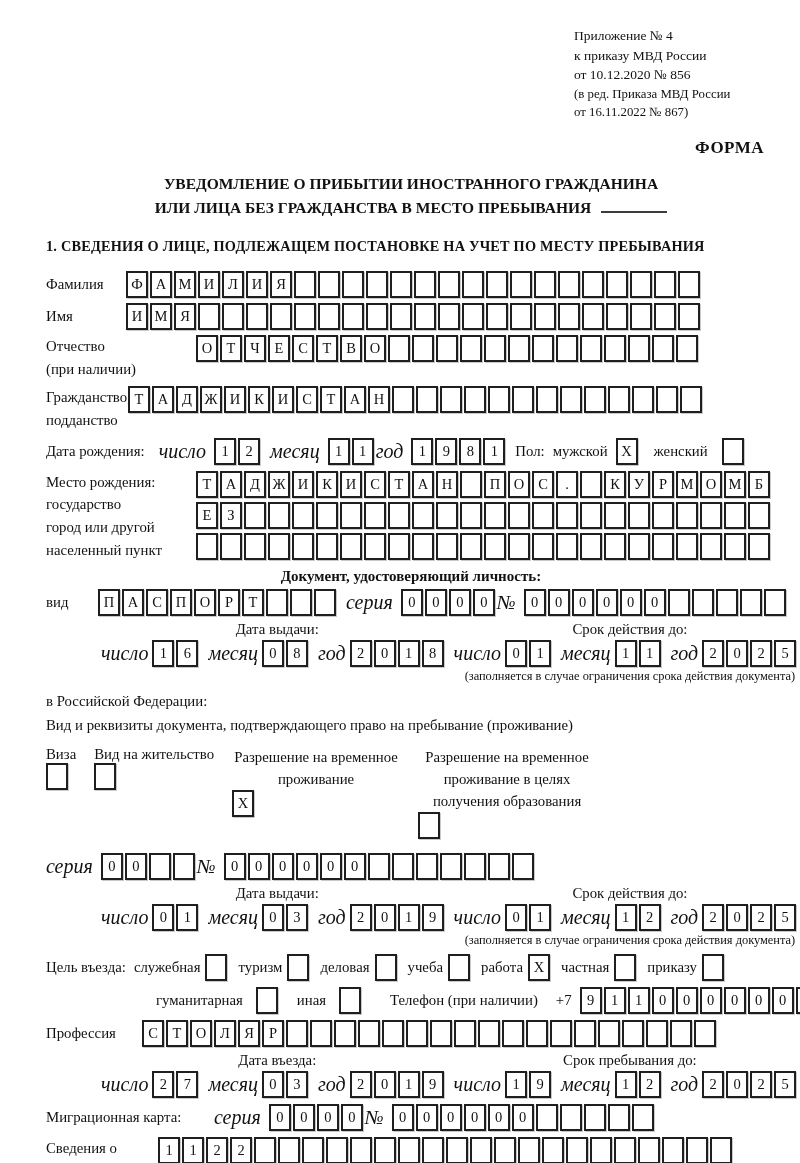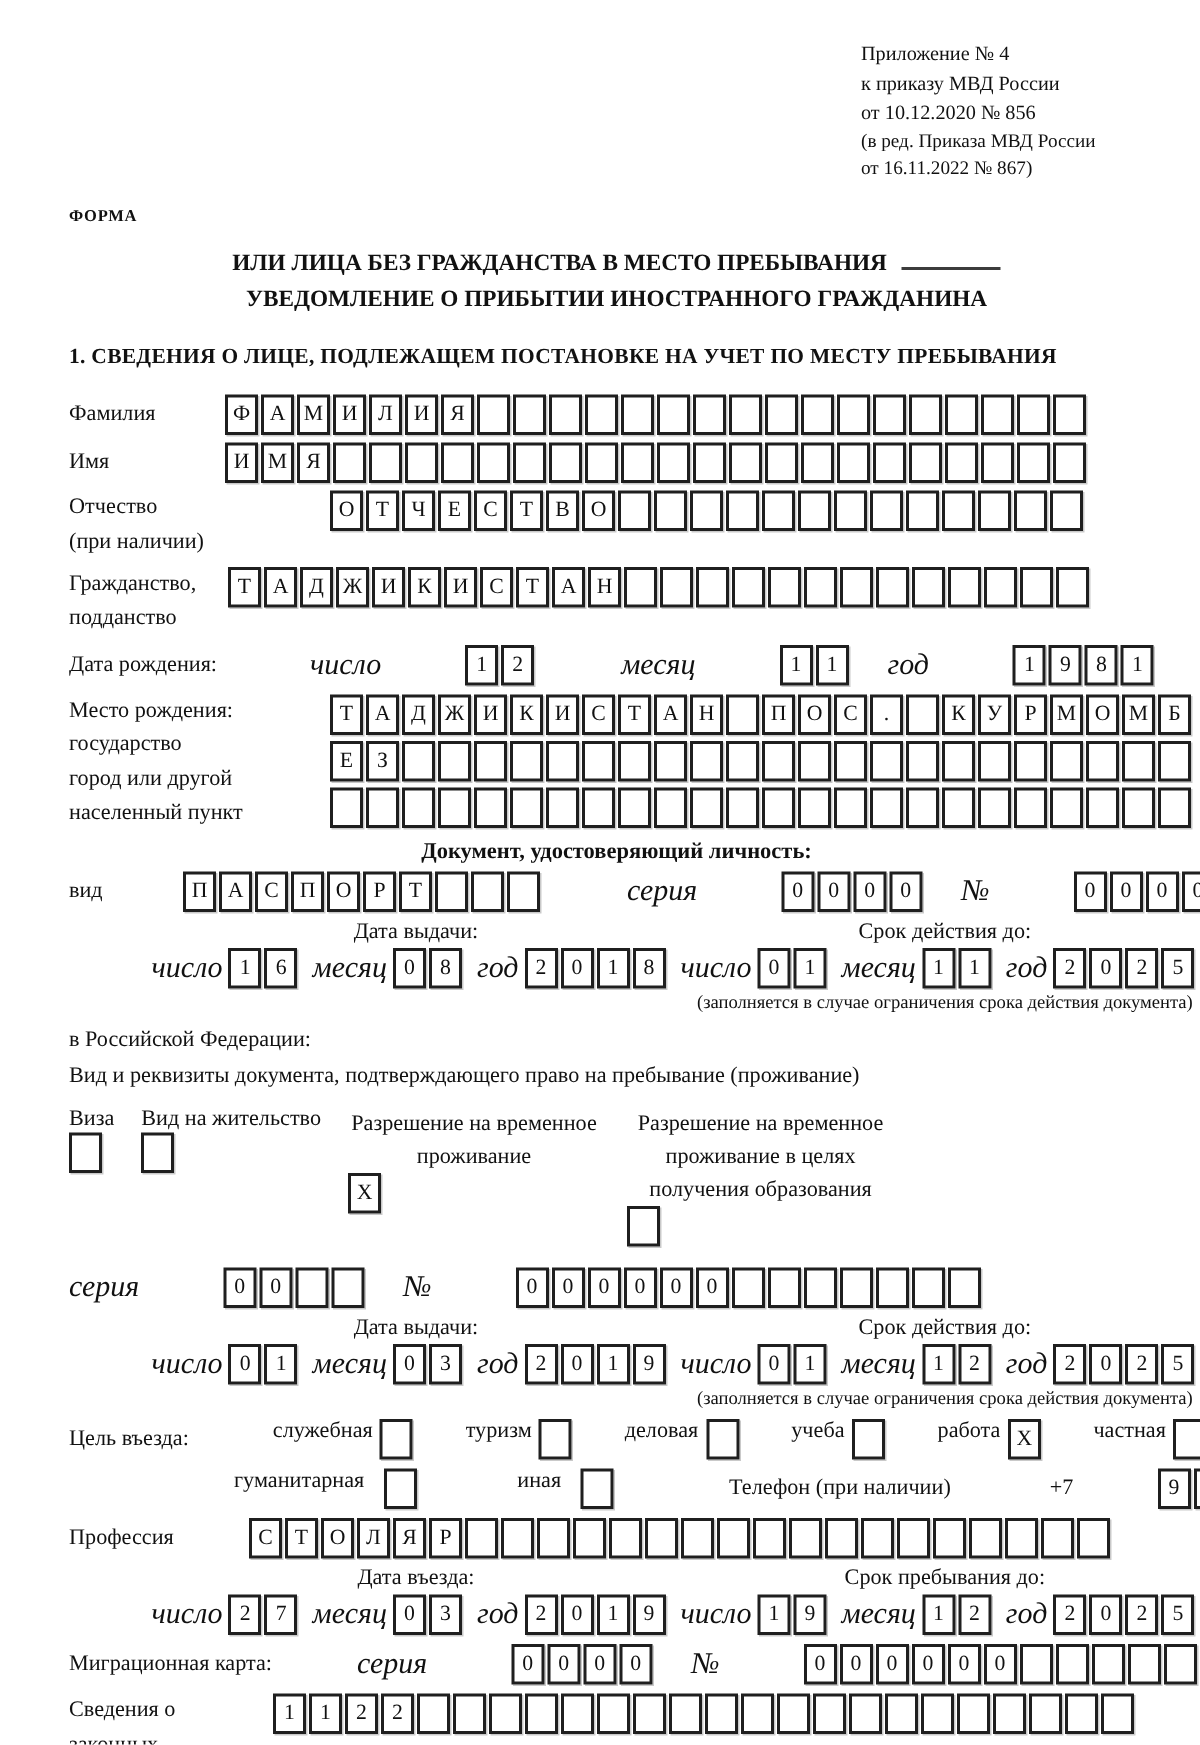--- a/index.html
+++ b/index.html
@@ -2,27 +2,27 @@
 <html><head>
 <meta charset="utf-8">
 <style>
   html,body{margin:0;padding:0;background:#ffffff;}
   body{width:800px;height:1163px;font-family:"Liberation Serif",serif;color:#111;overflow:hidden;}
   .page{box-sizing:border-box;width:800px;height:1163px;padding:26px 24px 0 46px;}
 
   
   .hdr{margin-left:528px;font-size:13.5px;line-height:1.45;}
   .hdr .hdr-note{font-size:12.8px;}
-  .form-label{font-weight:bold;font-size:11px;margin:16px 12px 14px 0;letter-spacing:.5px;}
+  .form-label{text-align:right;font-weight:bold;font-size:17px;margin:16px 12px 14px 0;letter-spacing:.5px;}
 
   .title{text-align:center;font-weight:bold;font-size:15.5px;line-height:1.55;margin-bottom:18px;}
   .t-underline{display:inline-block;width:66px;border-bottom:2px solid #3c3c3c;margin-left:10px;vertical-align:baseline;}
   .section-title{font-weight:bold;font-size:14.3px;margin-bottom:16px;letter-spacing:.2px;}
 
-  .row{display:flex;align-items:center;margin-bottom:5px;gap:24px;}
+  .row{display:flex;align-items:center;margin-bottom:5px;}
   .row.top{align-items:flex-start;}
   .lbl{font-size:14.8px;flex:none;}
   .sm{font-size:20px;font-style:italic;}
   .w80{width:80px;}
   .w150{width:150px;}
   .lbl-col{flex:none;font-size:14.8px;line-height:1.55;}
 
   .cells{display:flex;flex:none;}
   .cell{box-sizing:content-box;width:18px;height:23px;border:2px solid #1f1f1f;margin-right:2px;
         display:flex;align-items:center;justify-content:center;font-size:14.5px;background:#fff;
@@ -38,21 +38,21 @@
   .dg-line .lbl{margin-right:4px;}
   .dg-line .cells{margin-right:8px;}
   .dg-note{font-size:12.4px;margin-top:2px;text-align:center;}
 
   .intro{font-size:14.8px;line-height:1.6;}
   .opts-row{display:flex;align-items:flex-start;margin:8px 0 14px 0;}
   .opt{display:flex;align-items:flex-start;flex-direction:column;}
   .opt .opt-text{text-align:center;font-size:14.8px;line-height:1.5;}
   .gap8{width:8px;flex:none;} .gap14{width:14px;flex:none;} .gap18{width:18px;flex:none;}
 
-  .pitem{display:flex;margin-right:9px;}
+  .pitem{display:flex;align-items:center;margin-right:9px;}
   .pitem .lbl{margin-right:5px;}
 
   .indent55{margin-left:55px;}
   .indent110{margin-left:110px;}
   .mt6{margin-top:6px;}
 </style>
 </head>
 <body>
 
 <div class="page">
@@ -61,24 +61,24 @@
     <div>Приложение № 4</div>
     <div>к приказу МВД России</div>
     <div>от 10.12.2020 № 856</div>
     <div class="hdr-note">(в ред. Приказа МВД России</div>
     <div class="hdr-note">от 16.11.2022 № 867)</div>
   </div>
 
   <div class="form-label">ФОРМА</div>
 
   <div class="title">
+    <div>УВЕДОМЛЕНИЕ О ПРИБЫТИИ ИНОСТРАННОГО ГРАЖДАНИНА</div>
     <div>
       <span>ИЛИ ЛИЦА БЕЗ ГРАЖДАНСТВА В МЕСТО ПРЕБЫВАНИЯ</span><span class="t-underline"></span>
     </div>
-    <div>УВЕДОМЛЕНИЕ О ПРИБЫТИИ ИНОСТРАННОГО ГРАЖДАНИНА</div>
   </div>
 
   <div class="section-title">1. СВЕДЕНИЯ О ЛИЦЕ, ПОДЛЕЖАЩЕМ ПОСТАНОВКЕ НА УЧЕТ ПО МЕСТУ ПРЕБЫВАНИЯ</div>
 
   <div class="row">
     <span class="lbl w80">Фамилия</span>
     <span class="cells">
         <span class="cell">Ф</span>
         <span class="cell">А</span>
         <span class="cell">М</span>

